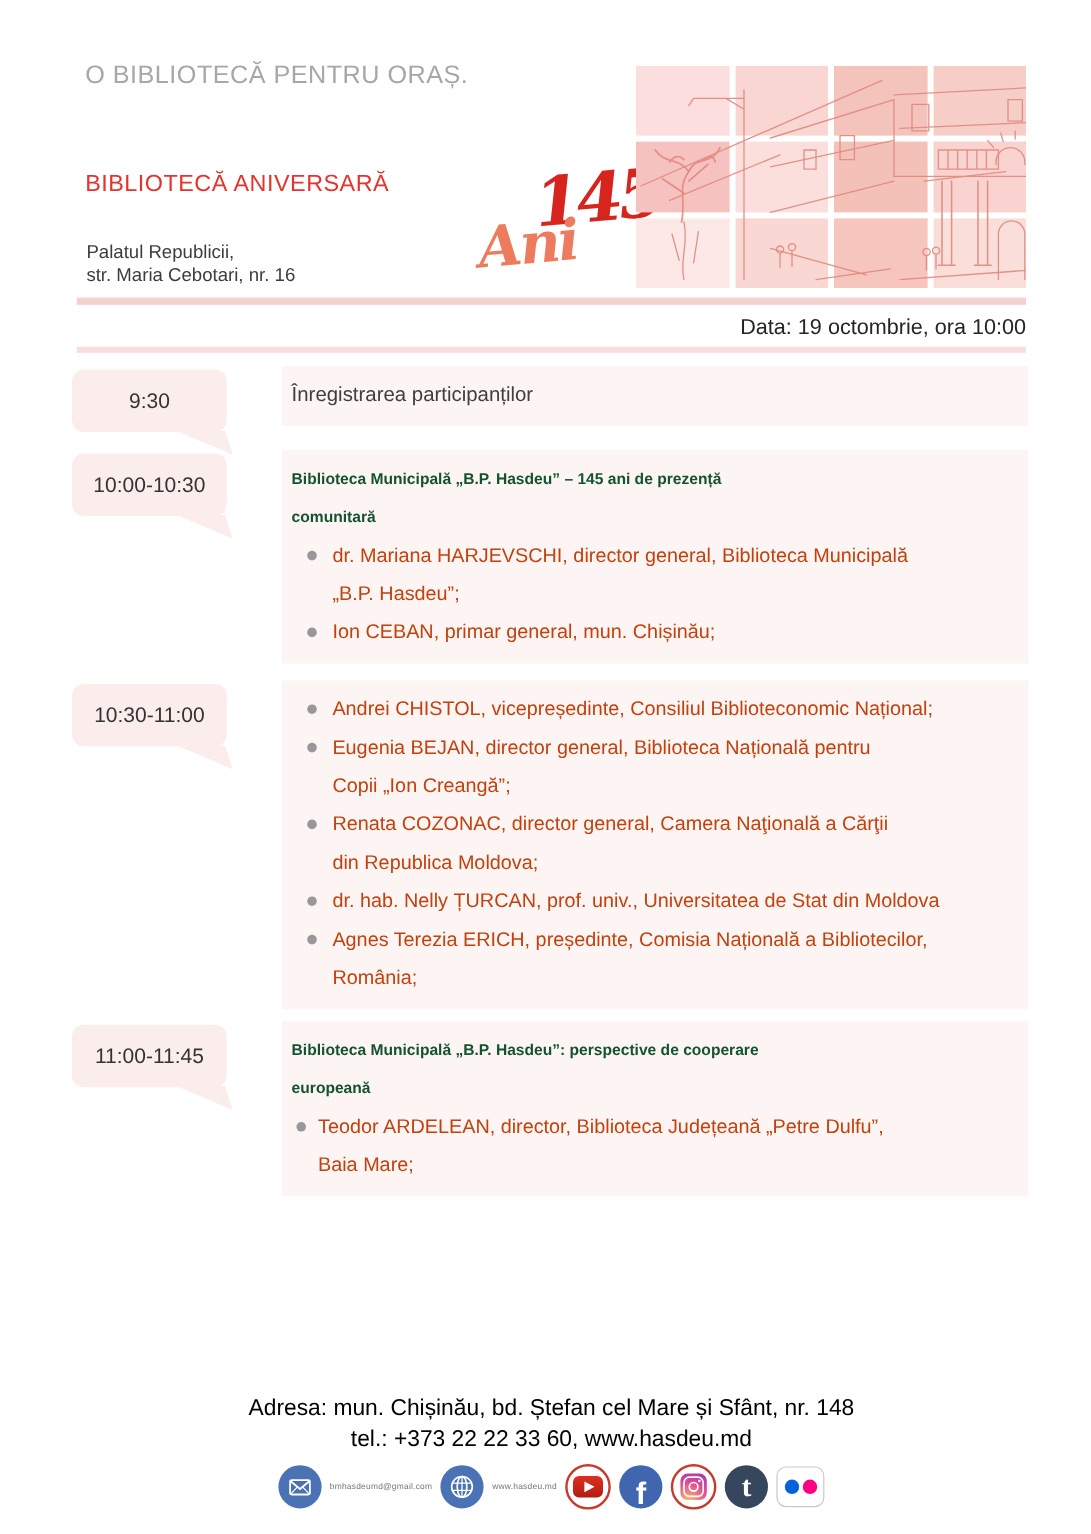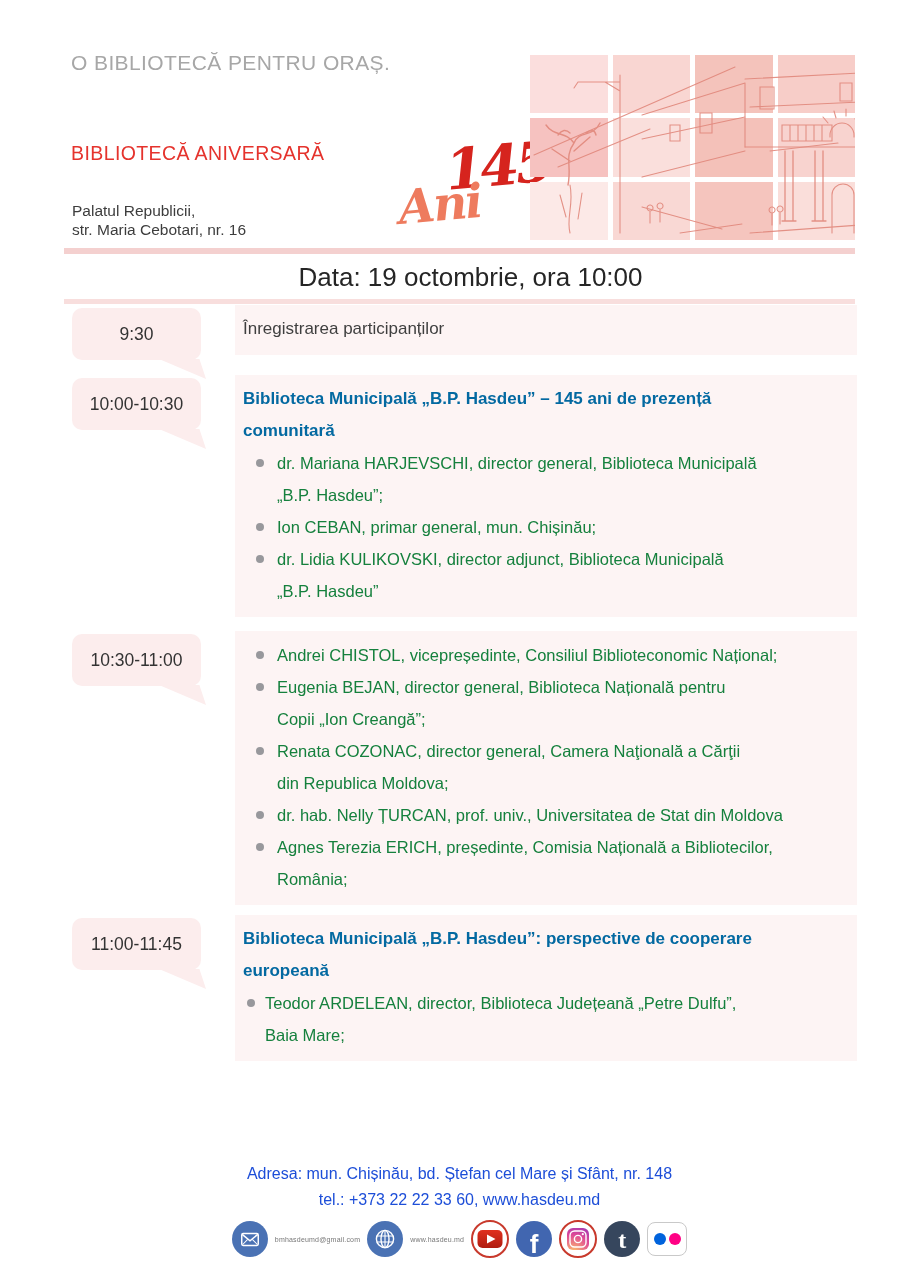--- a/index.html
+++ b/index.html
@@ -24,48 +24,48 @@
               grid-template-columns:repeat(4,1fr);grid-template-rows:repeat(3,1fr);gap:5px;}
   .tile{width:100%;height:100%;}
   .t1{background:#fbdedd;}.t2{background:#f9d6d2;}.t3{background:#f4c3bb;}.t4{background:#f7cdc8;}
   .t5{background:#f6c2c0;}.t6{background:#fadfdc;}.t7{background:#f4c1b9;}.t8{background:#f8d3cf;}
   .t9{background:#fce9e7;}.t10{background:#f9d8d4;}.t11{background:#f5c5be;}.t12{background:#fadeda;}
   .sketch{position:absolute;left:0;top:0;width:325px;height:185px;pointer-events:none;}
 
   
   .date-bar{position:absolute;left:64px;top:248px;width:791px;box-sizing:border-box;
             border-top:6px solid #f4d0cf;border-bottom:5px solid #f8dedd;
-            padding:8px 0 6px;text-align:center;text-indent:22px;
-            font-size:26px;color:#252525;}
+            padding:8px 0 6px;text-align:right;text-indent:22px;
+            font-size:18px;color:#252525;}
 
   
   .schedule{position:absolute;left:0;top:305px;width:909px;}
   .session{position:relative;}
   .s1{margin-bottom:20px;} .s2{margin-bottom:14px;} .s3{margin-bottom:10px;}
-  .time-bubble{position:absolute;left:72px;top:3px;width:129px;height:52px;background:#fceded;
+  .time-bubble{position:absolute;left:60px;top:3px;width:129px;height:52px;background:#fceded;
                border-radius:10px;display:flex;align-items:center;justify-content:center;
                font-size:17.5px;color:#333;}
   .time-bubble::after{content:"";position:absolute;bottom:-19px;right:-5px;width:47px;height:20px;
                background:inherit;clip-path:polygon(0 0,86% 0,100% 100%);}
   .session-content{margin-left:235px;width:622px;box-sizing:border-box;background:#fdf4f4;
                padding:8px 6px 10px 8px;}
-  .session-title{margin:0;font-size:17px;font-weight:bold;color:#0369a1;line-height:32px;
+  .session-title{margin:0;font-size:13px;font-weight:bold;color:#14532d;line-height:32px;
                white-space:pre-line;}
   .session-title.plain{font-weight:400;color:#3f3f3f;font-size:17px;}
   .speakers{list-style:none;margin:0;padding:0;}
-  .speakers li{position:relative;padding-left:34px;font-size:16.5px;color:#15803d;
+  .speakers li{position:relative;padding-left:34px;font-size:16.5px;color:#c2410c;
                line-height:32px;white-space:pre-line;}
   .speakers li::before{content:"";position:absolute;left:13px;top:12px;width:8px;height:8px;
                border-radius:50%;background:#98989c;}
   .tight .speakers li{padding-left:22px;}
   .tight .speakers li::before{left:4px;}
 
   
   .footer{position:absolute;left:64px;top:1161px;width:791px;text-align:center;}
-  .addr,.tel{font-size:16px;line-height:26px;color:#1d4ed8;}
+  .addr,.tel{font-size:19px;line-height:26px;color:#000000;}
   .icons{display:flex;justify-content:center;align-items:center;gap:7px;margin-top:6px;height:40px;}
   .circ{width:36px;height:36px;border-radius:50%;display:flex;align-items:center;
         justify-content:center;box-sizing:border-box;flex:0 0 auto;}
   .blue{background:#4a72b4;}
   .icon-label{font-size:7px;color:#777;letter-spacing:.2px;}
   .ring{background:#fff;border:2px solid #c8392c;width:38px;height:38px;}
   .fb{background:#4166b0;}
   .fb-f{color:#fff;font-weight:bold;font-size:26px;line-height:26px;margin-top:9px;}
   .ig-sq{width:22px;height:22px;border-radius:6px;display:flex;align-items:center;justify-content:center;
          background:radial-gradient(circle at 30% 110%,#fdc468,#df4996 60%,#9b36b7 100%);}
@@ -148,22 +148,20 @@
       <div class="time-bubble">
         <span>10:00-10:30</span>
       </div>
       <div class="session-content">
         <h2 class="session-title">Biblioteca Municipală „B.P. Hasdeu” – 145 ani de prezență
 comunitară</h2>
         <ul class="speakers">
           <li>dr. Mariana HARJEVSCHI, director general, Biblioteca Municipală
 „B.P. Hasdeu”;</li>
           <li>Ion CEBAN, primar general, mun. Chișinău;</li>
-          <li>dr. Lidia KULIKOVSKI, director adjunct, Biblioteca Municipală
-„B.P. Hasdeu”</li>
         </ul>
       </div>
     </section>
 
     <section class="session s3">
       <div class="time-bubble">
         <span>10:30-11:00</span>
       </div>
       <div class="session-content">
         <ul class="speakers">

